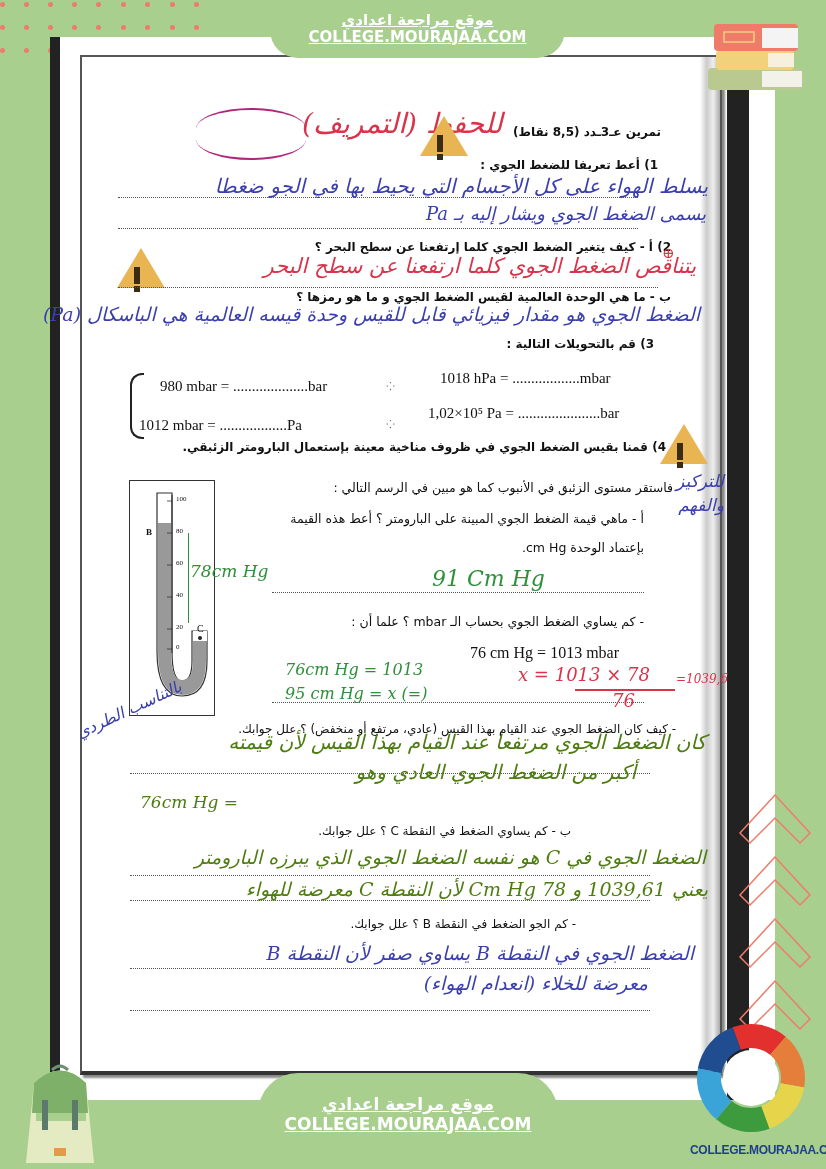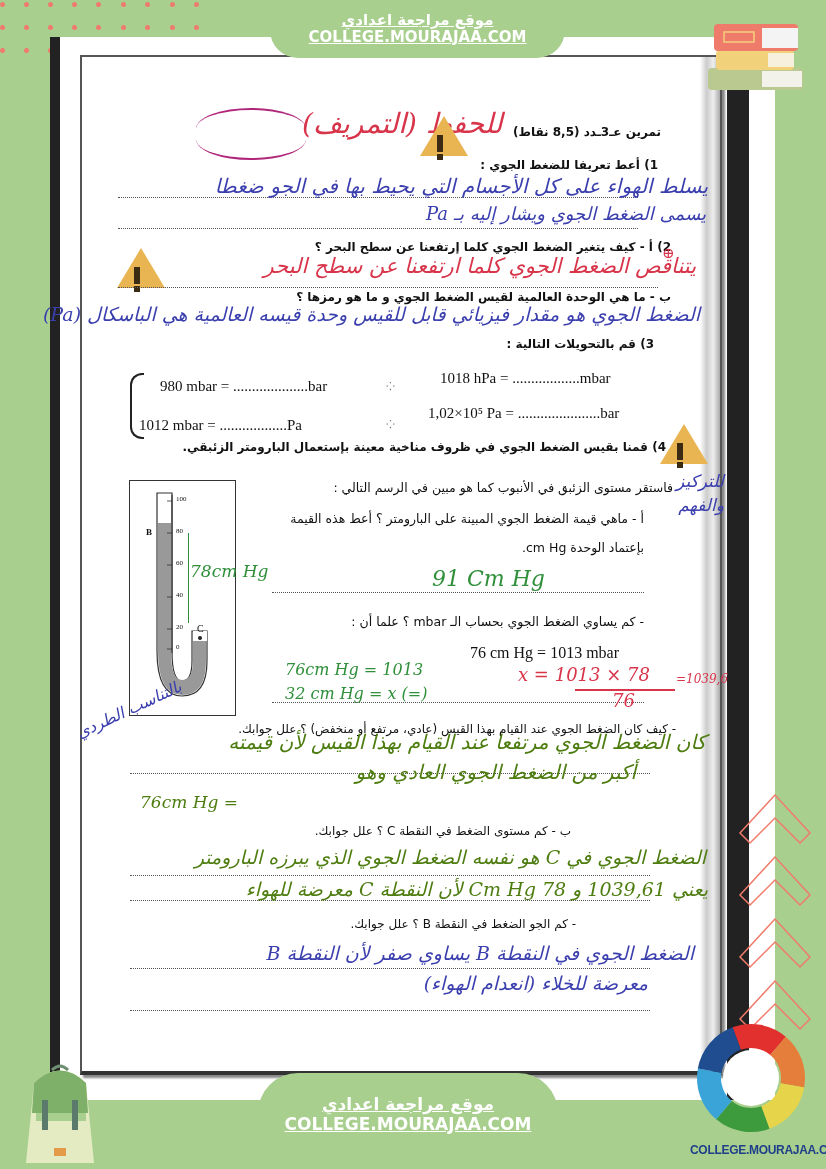--- a/index.html
+++ b/index.html
@@ -145,28 +145,28 @@
 <div class="print" style="right:153px;top:480px;font-size:12.5px;">فاستقر مستوى الزئبق في الأنبوب كما هو مبين في الرسم التالي :</div>
 <div class="hand blue" style="left:674px;top:470px;font-size:17px;width:50px;white-space:normal;line-height:1.4;">للتركيز والفهم</div>
 <div class="print" style="right:182px;top:511px;font-size:12.5px;">أ - ماهي قيمة الضغط الجوي المبينة على البارومتر ؟ أعط هذه القيمة</div>
 <div class="print" style="right:182px;top:540px;font-size:12.5px;">بإعتماد الوحدة cm Hg.</div>
 <div class="dotline" style="left:272px;top:592px;width:372px;"></div>
 <div class="hand green-ink" style="left:432px;top:566px;font-size:22px;direction:ltr;">91 Cm Hg</div>
 
 <div class="print" style="right:182px;top:614px;font-size:12.5px;">- كم يساوي الضغط الجوي بحساب الـ mbar ؟ علما أن :</div>
 <div class="serif" style="left:470px;top:644px;font-size:16px;">76  cm  Hg = 1013  mbar</div>
 <div class="hand green-ink" style="left:285px;top:660px;font-size:16px;direction:ltr;">76cm Hg = 1013</div>
-<div class="hand green-ink" style="left:285px;top:684px;font-size:16px;direction:ltr;">32 cm Hg = x   (=)</div>
+<div class="hand green-ink" style="left:285px;top:684px;font-size:16px;direction:ltr;">95 cm Hg = x   (=)</div>
 <div class="dotline" style="left:272px;top:702px;width:372px;"></div>
 <div class="hand red" style="left:518px;top:664px;font-size:18px;direction:ltr;">x = 1013 × 78</div>
 <div style="position:absolute;left:575px;top:689px;width:100px;border-top:2px solid #d8344a;"></div>
 <div class="hand red" style="left:612px;top:690px;font-size:18px;direction:ltr;">76</div>
 <div class="hand red" style="left:676px;top:672px;font-size:12px;direction:ltr;">=1039,6</div>
 
-<div class="baro" style="left:129px;top:480px;width:107px;height:236px;">
+<div class="baro" style="left:129px;top:480px;width:86px;height:236px;">
   <svg width="105" height="236" viewBox="0 0 105 236">
     <path d="M27 12 L27 170 Q27 215 52 215 Q77 215 77 180 L77 150 L62 150 L62 180 Q62 200 52 200 Q42 200 42 170 L42 12 Z" fill="#fff" stroke="#333" stroke-width="1.2"></path>
     <path d="M28 42 L28 170 Q28 214 52 214 Q76 214 76 180 L76 160 L63 160 L63 180 Q63 199 52 199 Q41 199 41 170 L41 42 Z" fill="#999" stroke="none"></path>
     <rect x="63" y="150" width="14" height="10" fill="#fff" stroke="none"></rect>
     <line x1="42" y1="14" x2="42" y2="172" stroke="#333" stroke-width="1"></line>
     <g stroke="#333" stroke-width="0.8">
       <line x1="37" y1="20" x2="42" y2="20"></line>
         <line x1="37" y1="52" x2="42" y2="52"></line>
         <line x1="37" y1="84" x2="42" y2="84"></line>
         <line x1="37" y1="116" x2="42" y2="116"></line>
@@ -187,21 +187,21 @@
   <div class="hand green-ink" style="left:60px;top:80px;font-size:17px;direction:ltr;">78cm Hg</div>
 </div>
 <div class="hand blue" style="left:72px;top:700px;font-size:16px;transform:rotate(-25deg);">بالتناسب الطردي</div>
 
 <div class="print" style="right:150px;top:722px;font-size:12px;">- كيف كان الضغط الجوي عند القيام بهذا القيس (عادي، مرتفع أو منخفض) ؟ علل جوابك.</div>
 <div class="dotline" style="left:130px;top:773px;width:520px;"></div>
 <div class="hand magenta" style="right:120px;top:730px;font-size:20px;">كان الضغط الجوي مرتفعا عند القيام بهذا القيس لأن قيمته</div>
 <div class="hand magenta" style="right:190px;top:760px;font-size:20px;font-style:italic;">أكبر من الضغط الجوي العادي وهو</div>
 <div class="hand magenta" style="left:140px;top:792px;font-size:17px;direction:ltr;">76cm Hg =</div>
 
-<div class="print" style="right:255px;top:824px;font-size:12px;">ب - كم مستوى الضغط في النقطة C ؟ علل جوابك.</div>
+<div class="print" style="right:255px;top:824px;font-size:12px;">ب - كم يساوي الضغط في النقطة C ؟ علل جوابك.</div>
 <div class="dotline" style="left:130px;top:875px;width:520px;"></div>
 <div class="hand magenta" style="right:120px;top:846px;font-size:19px;">الضغط الجوي في C هو نفسه الضغط الجوي الذي يبرزه البارومتر</div>
 <div class="dotline" style="left:130px;top:900px;width:520px;"></div>
 <div class="hand magenta" style="right:118px;top:878px;font-size:19px;">يعني 1039,61 و 78 Cm Hg لأن النقطة C معرضة للهواء</div>
 
 <div class="print" style="right:250px;top:917px;font-size:12px;">- كم الجو الضغط في النقطة B ؟ علل جوابك.</div>
 <div class="hand blue" style="right:132px;top:942px;font-size:19px;">الضغط الجوي في النقطة B يساوي صفر لأن النقطة B</div>
 <div class="dotline" style="left:130px;top:968px;width:520px;"></div>
 <div class="hand blue" style="right:178px;top:972px;font-size:19px;">معرضة للخلاء (انعدام الهواء)</div>
 <div class="dotline" style="left:130px;top:1010px;width:520px;"></div>

